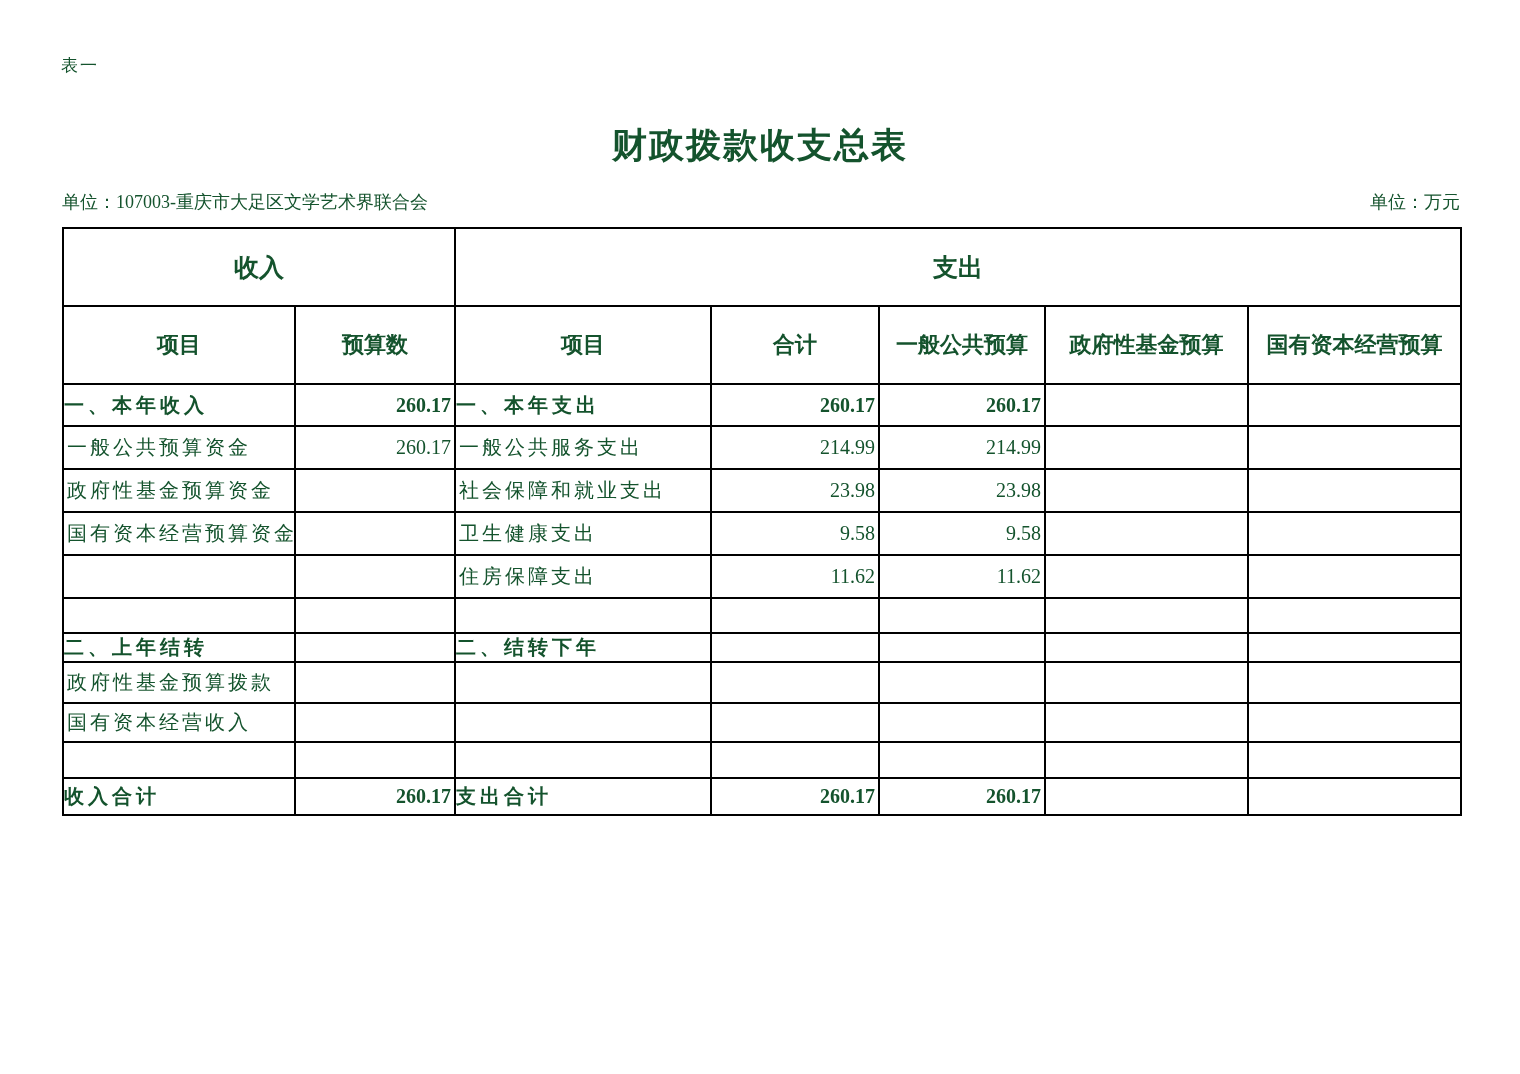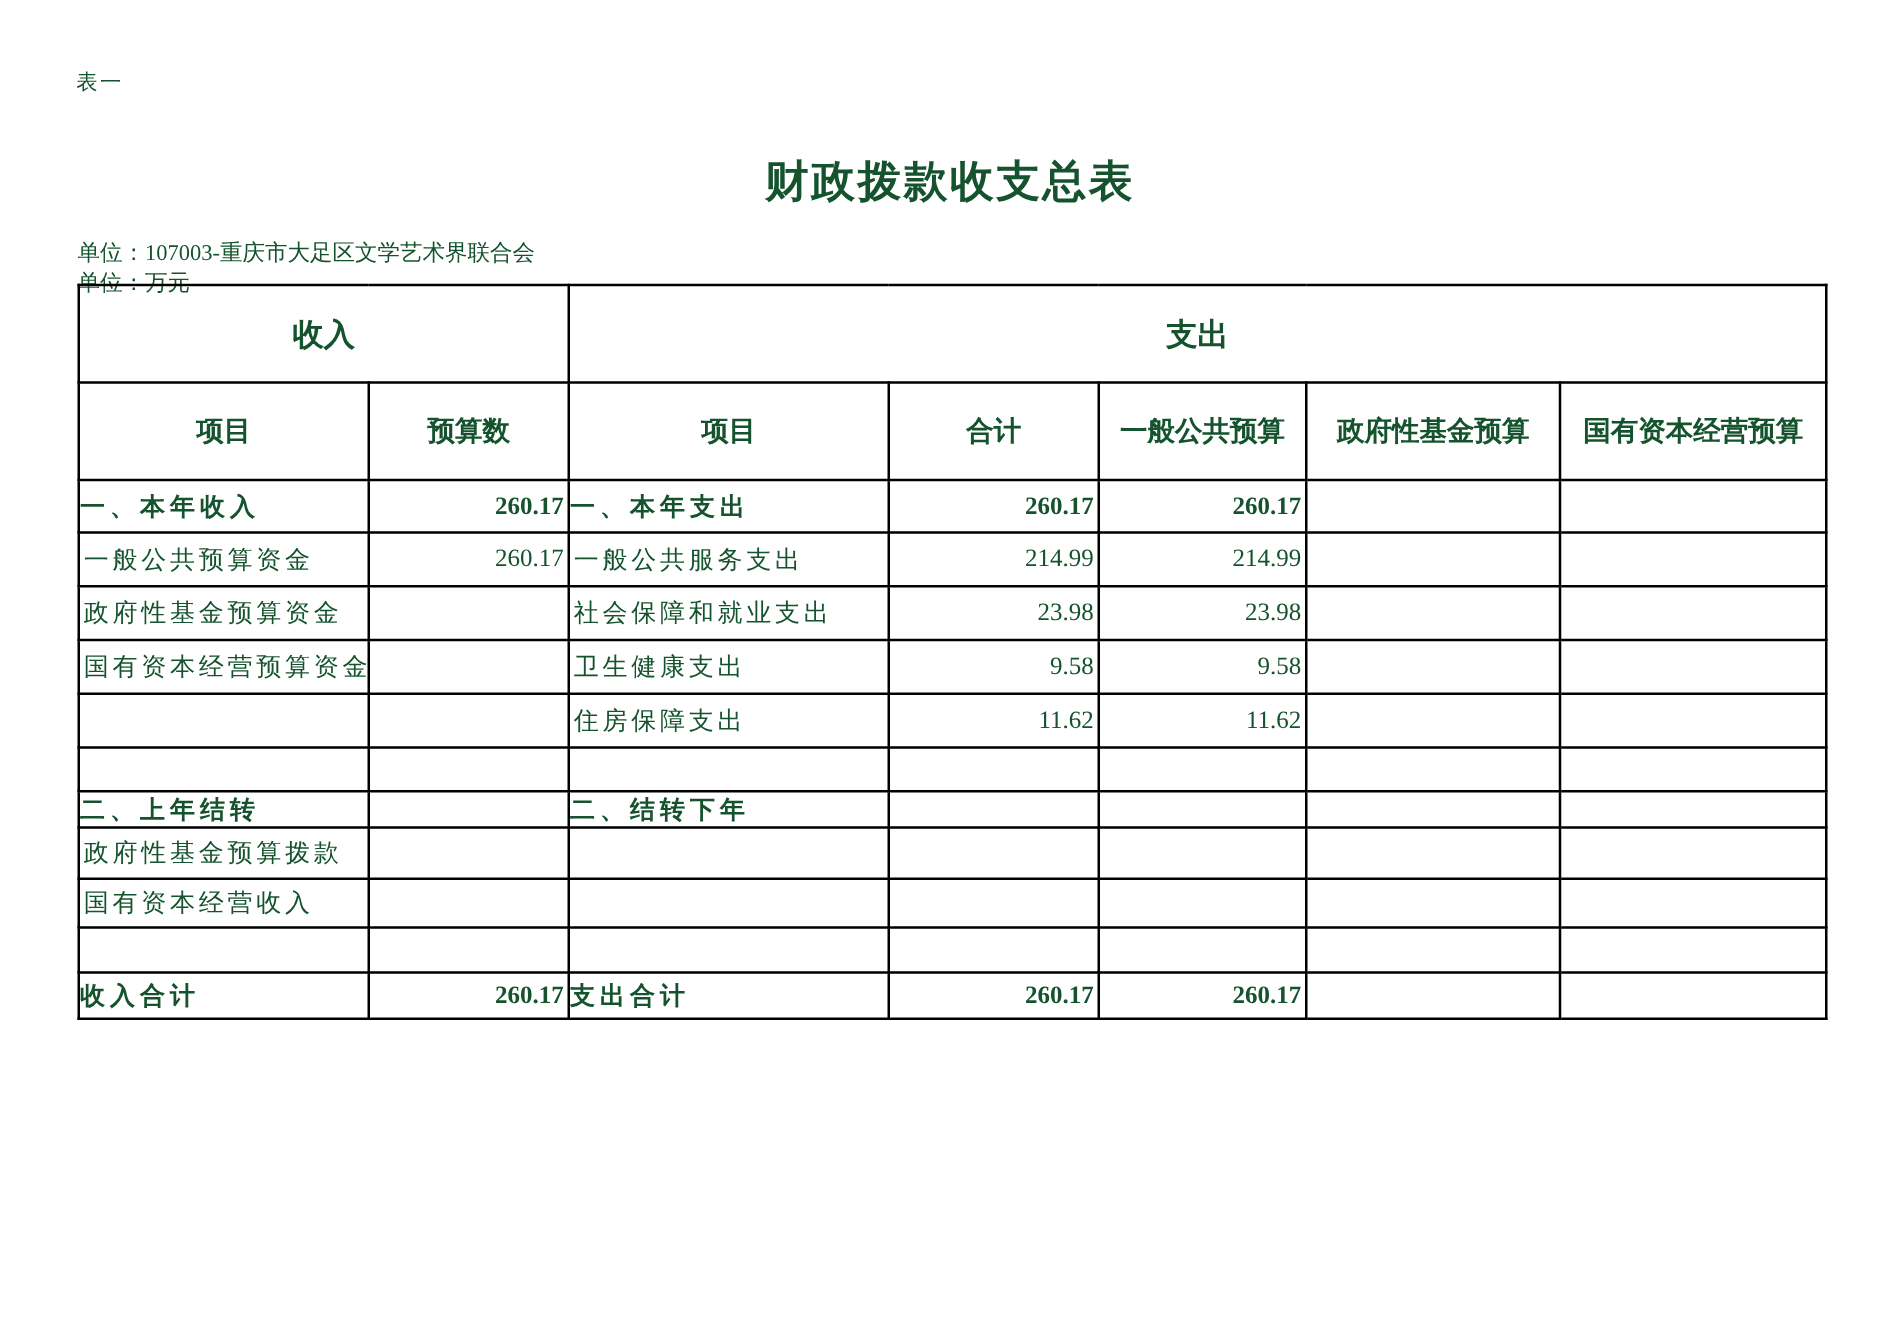--- a/index.html
+++ b/index.html
@@ -31,21 +31,20 @@
     letter-spacing: 2px;
   }
   .unit-row {
     position: absolute;
     left: 62px;
     top: 190px;
     width: 1398px;
     display: flex;
     justify-content: space-between;
     font-size: 18px;
-    flex-direction: column;
   }
   .budget-table {
     position: absolute;
     left: 62px;
     top: 227px;
     width: 1398px;
     border-collapse: collapse;
     table-layout: fixed;
   }
   .budget-table th, .budget-table td {

